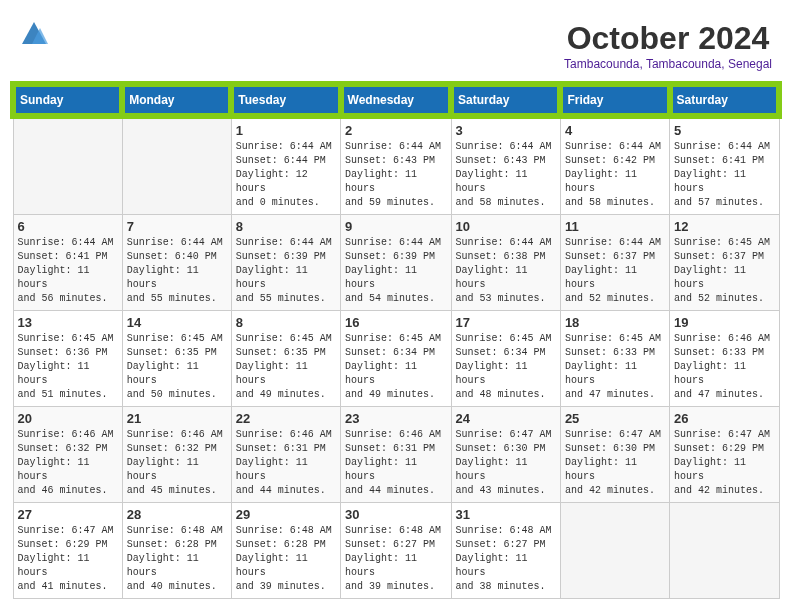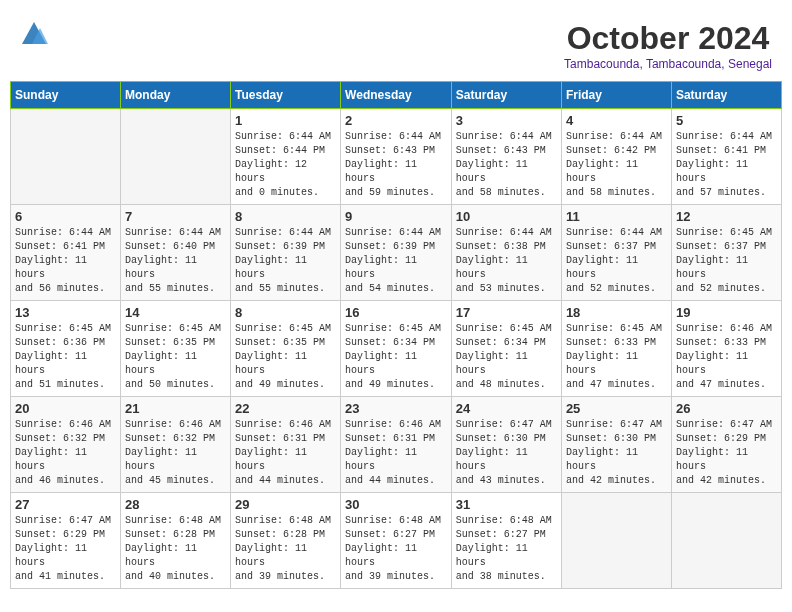--- a/index.html
+++ b/index.html
@@ -52,21 +52,21 @@
       border-collapse: collapse;
       margin: 5px 0;
       font-size: 11px;
     }
     .calendar thead tr th {
       background-color: #1a6eb5;
       color: #fff;
       padding: 6px 4px;
       text-align: left;
       font-size: 12px;
-      border: 1px solid #84cc16;
+      border: 6px solid #84cc16;
     }
     .calendar tbody tr td {
       border: 1px solid #ccc;
       vertical-align: top;
       padding: 4px;
       width: 113px;
       min-height: 70px;
       color: #333;
       background: #fff;
     }

